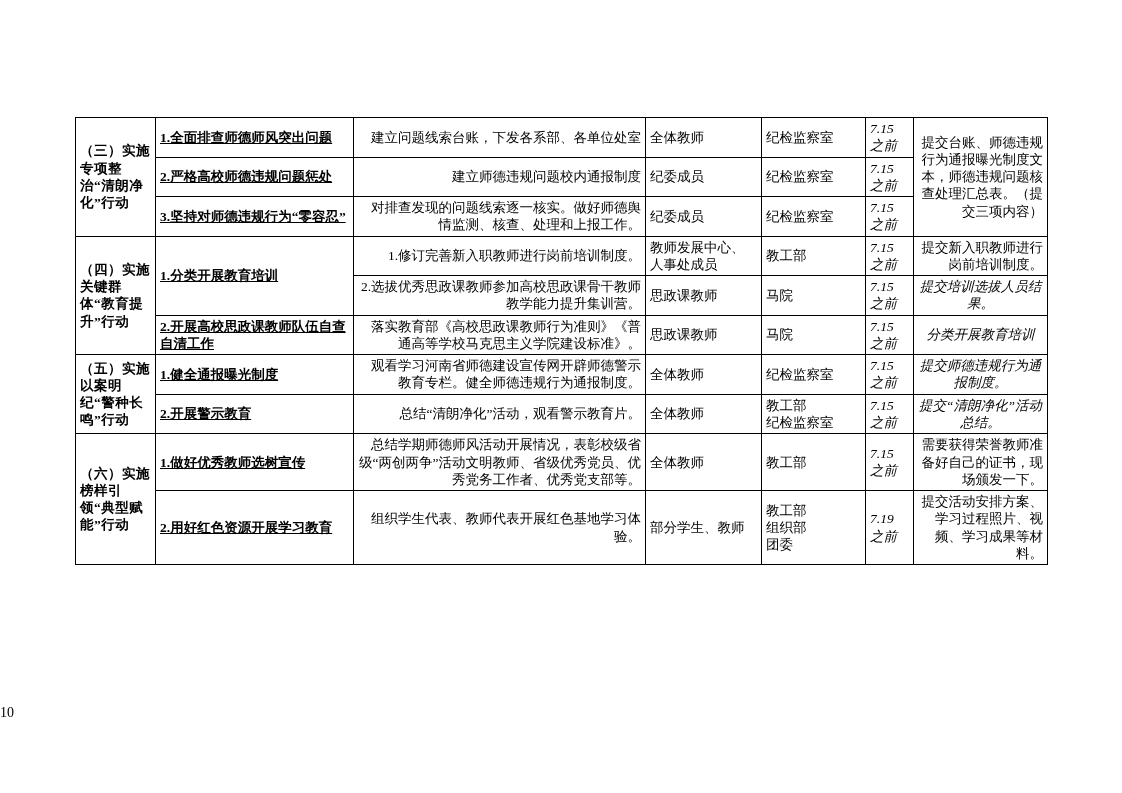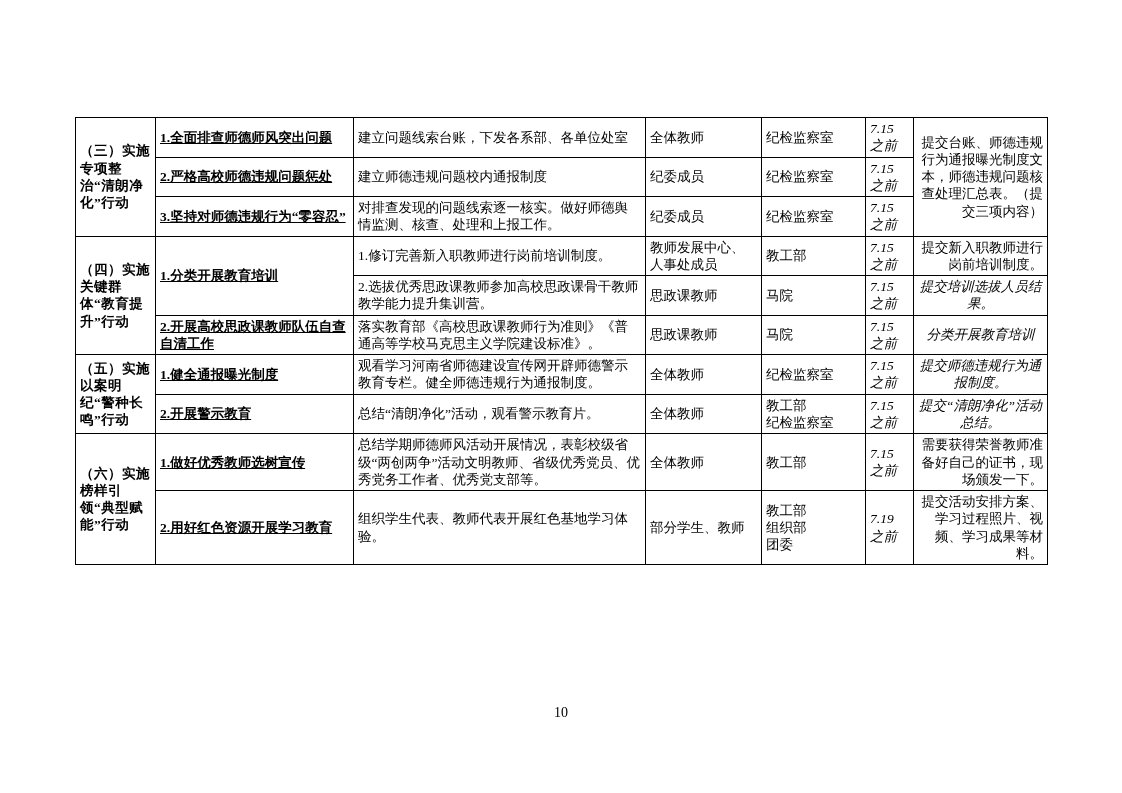--- a/index.html
+++ b/index.html
@@ -60,21 +60,21 @@
     padding: 3px 2px;
   }
   .task {
     text-align: left;
     font-weight: bold;
     font-size: 13.5px;
     line-height: 1.3;
     text-decoration: underline;
   }
   .measure {
-    text-align: left;
+    text-align: right;
     font-size: 13.5px;
     line-height: 1.3;
   }
   .who, .dept {
     text-align: left;
     font-size: 13.5px;
     line-height: 1.3;
   }
   .time {
     text-align: left;
@@ -91,21 +91,21 @@
   }
   .result.ctr {
     text-align: center;
     font-style: italic;
   }
   .pagenum {
     position: absolute;
     left: 0;
     top: 705px;
     width: 1122px;
-    text-align: center;
+    text-align: left;
     font-size: 14px;
     font-family: "Liberation Serif", "DejaVu Serif", serif;
   }
   .nowrap-time span {
     display: block;
   }
 </style>
 </head>
 <body>
 

